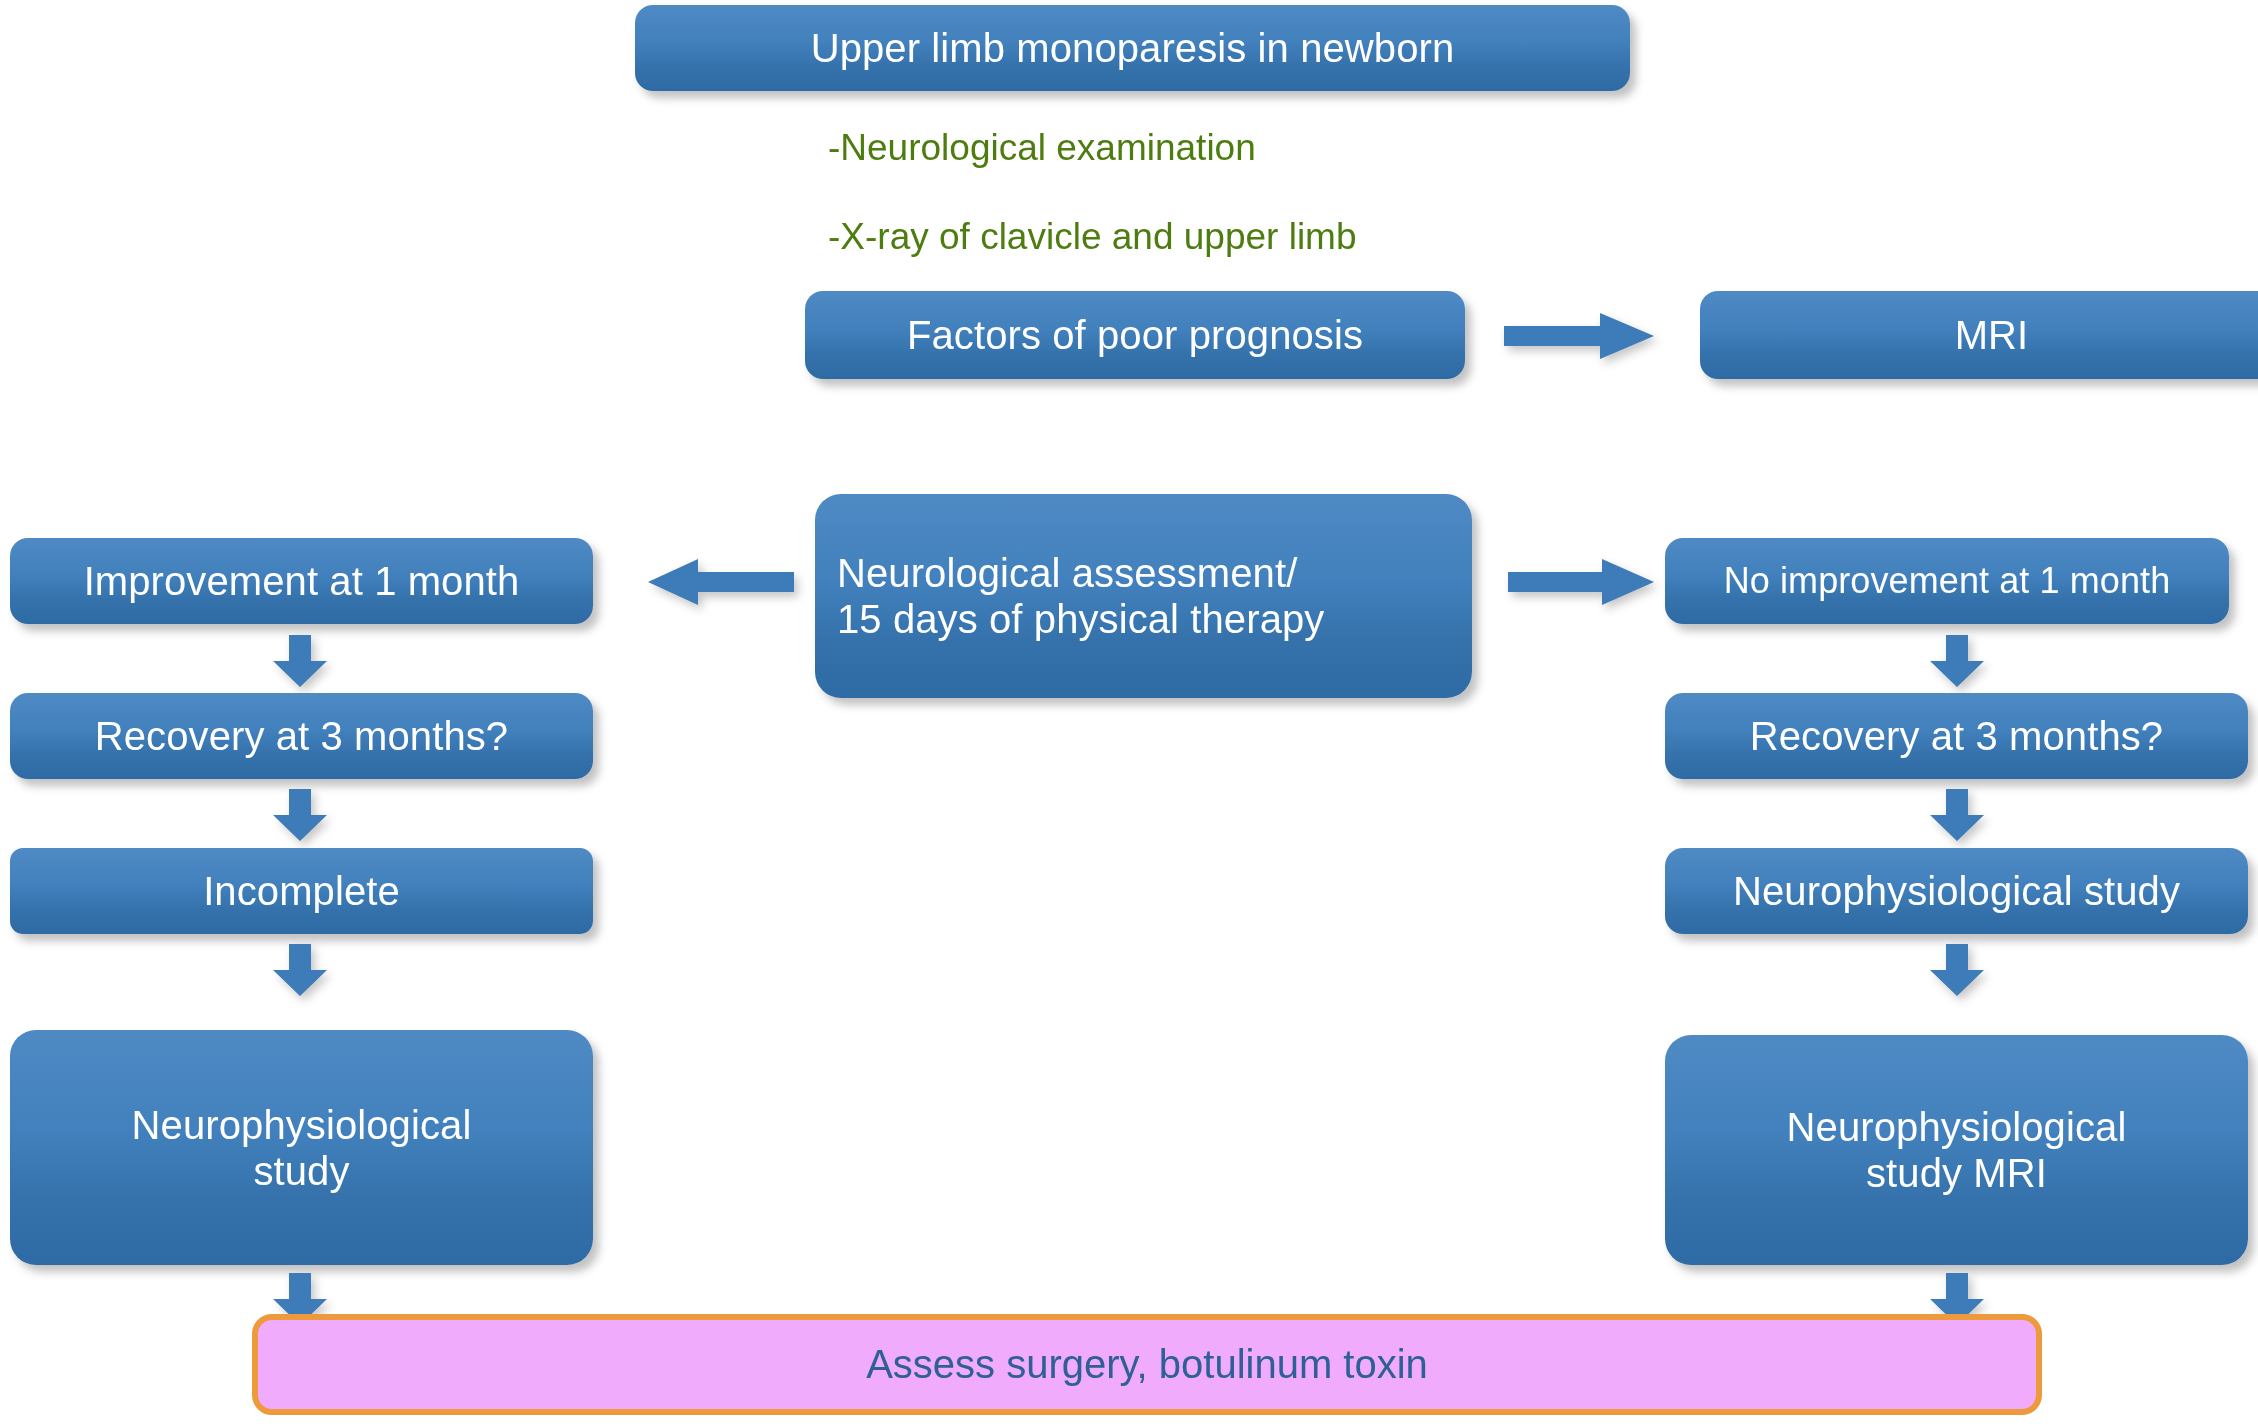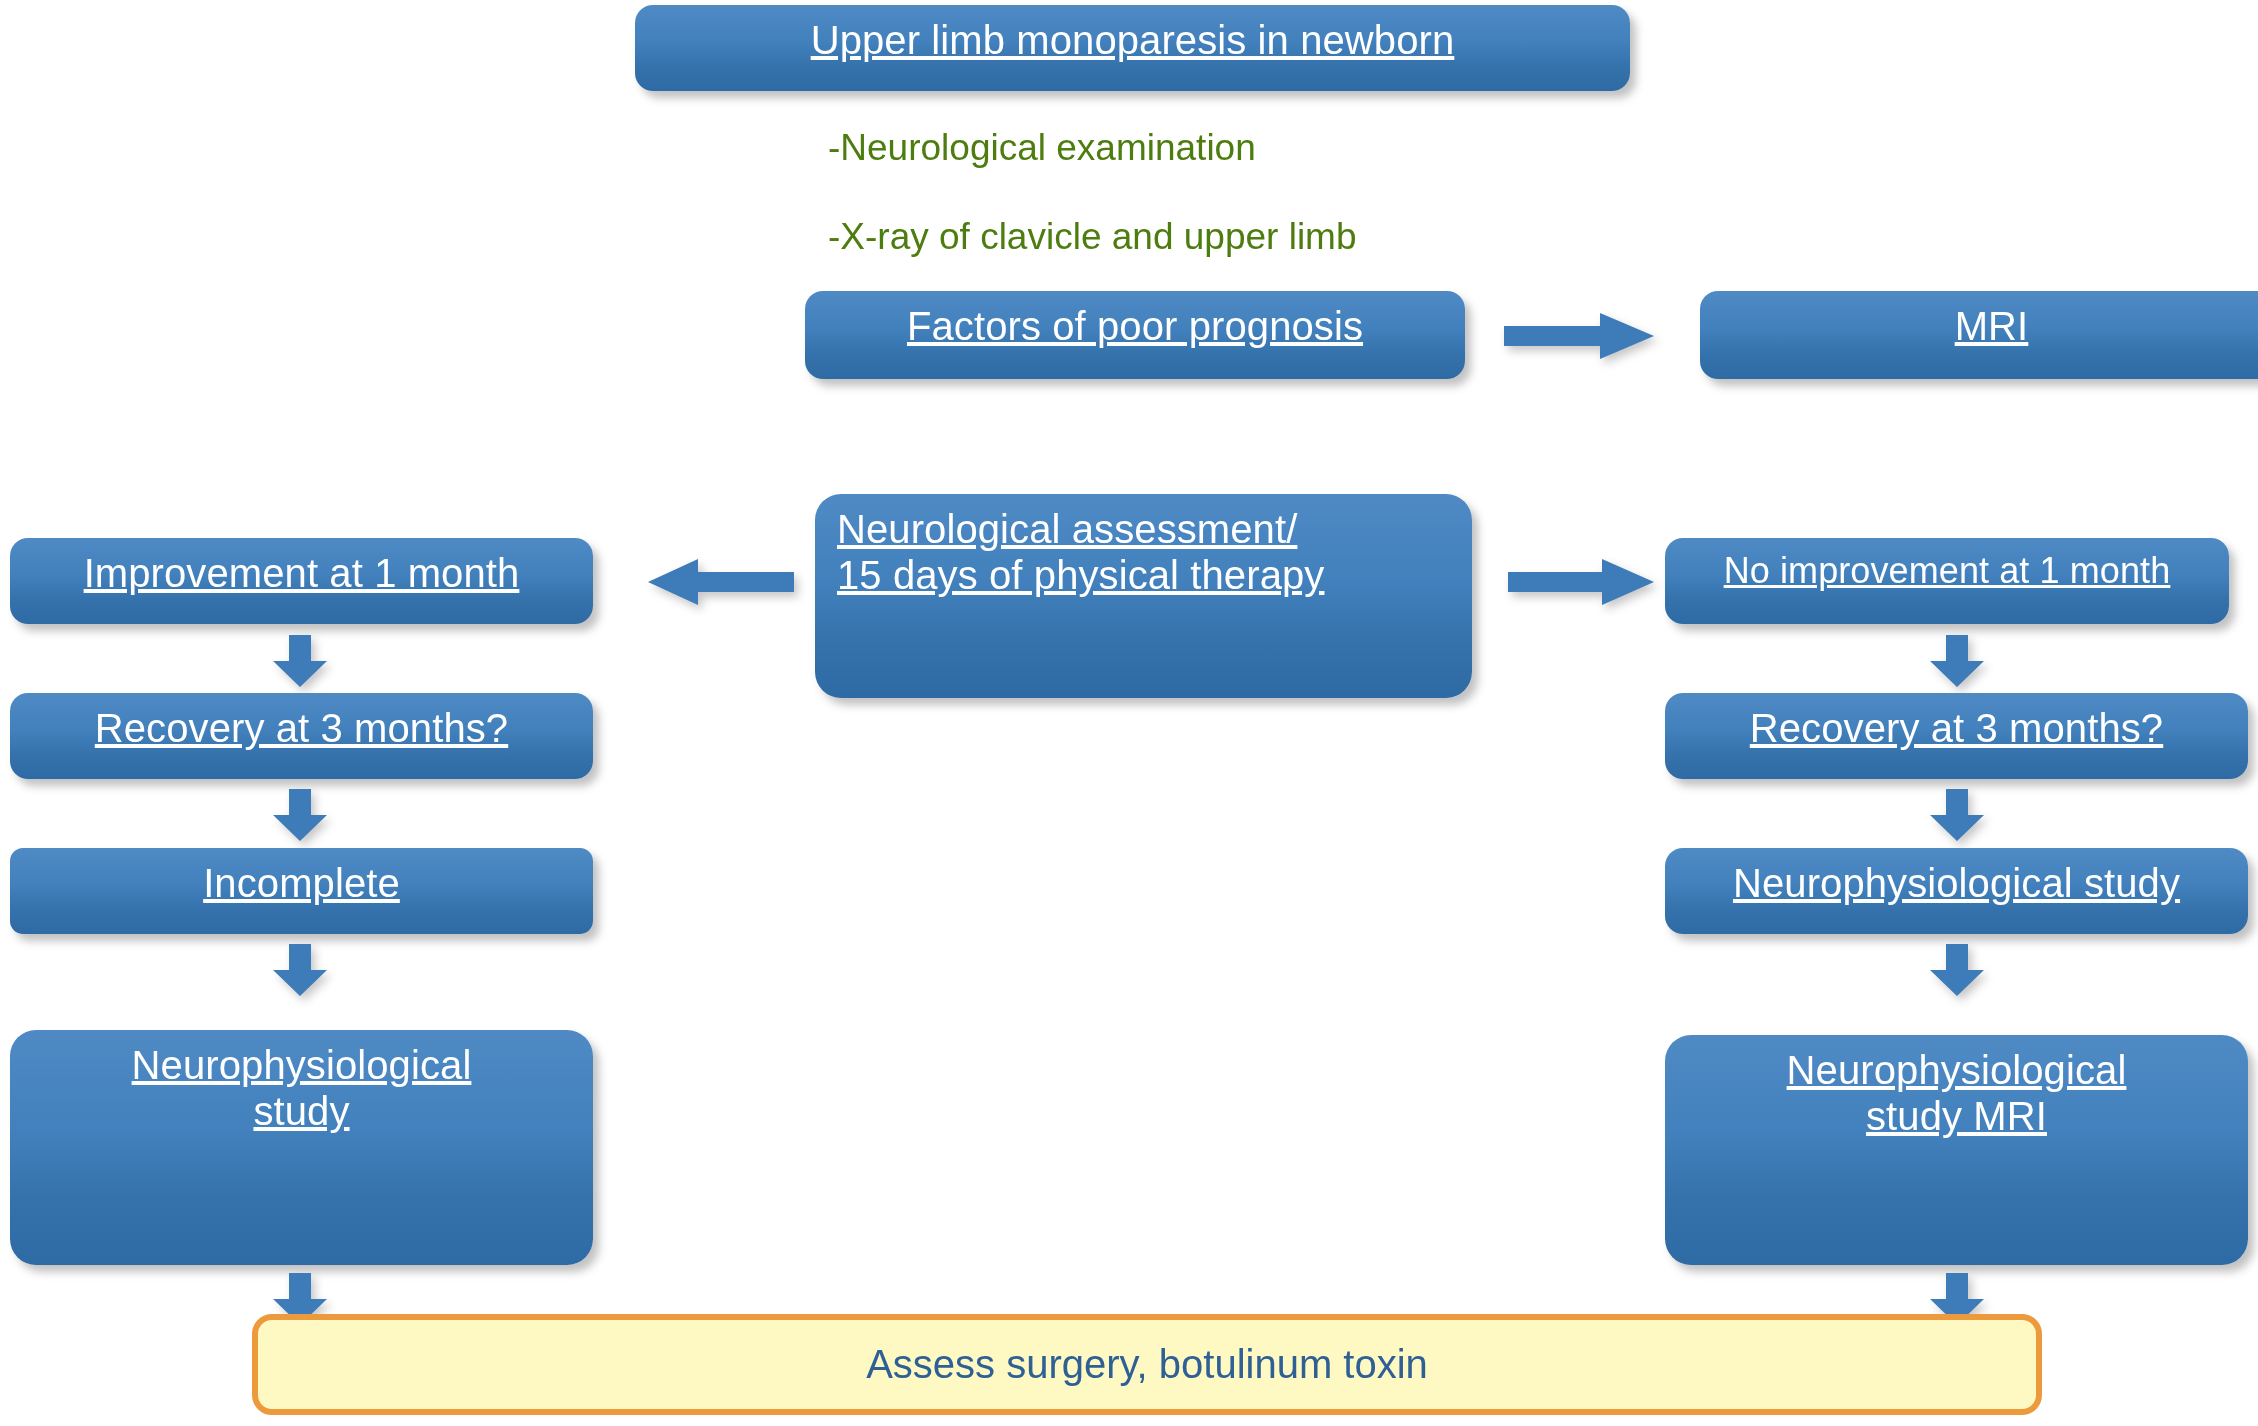--- a/index.html
+++ b/index.html
@@ -15,30 +15,30 @@
     background: #ffffff;
     font-family: "Liberation Sans", sans-serif;
     overflow: hidden;
   }
 
   
   .node {
     position: absolute;
     box-sizing: border-box;
     display: flex;
+    align-items: center;
     justify-content: center;
     text-align: center;
     color: #ffffff;
     background: linear-gradient(to bottom, #4f8ac4 0%, #4281bd 42%, #3572ac 72%, #2e6aa3 100%);
     border-radius: 18px;
     box-shadow: 6px 7px 9px rgba(120,120,120,0.45);
     line-height: 1.15;
-    padding: 12px 10px;
+    padding: 4px 10px;
     letter-spacing: 0.1px;
-    text-decoration: underline;
   }
   .node.tall { border-radius: 26px; }
   .node .lbl { display: block; width: 100%; }
 
   
   .note {
     position: absolute;
     color: #4d7c0f;
     font-family: "Liberation Sans", sans-serif;
     white-space: pre;
@@ -54,21 +54,21 @@
 
   
   .outline-box {
     position: absolute;
     box-sizing: border-box;
     display: flex;
     align-items: center;
     justify-content: center;
     border: 6px solid #ED9A3C;
     border-radius: 20px;
-    background: #fef9c3;
+    background: #f0abfc;
     color: #2e6096;
     text-align: center;
   }
 </style>
 </head>
 <body>
 
 <div id="canvas">
 
   <div class="node" style="left:635px; top:5px; width:995px; height:86px; font-size:40px;">

